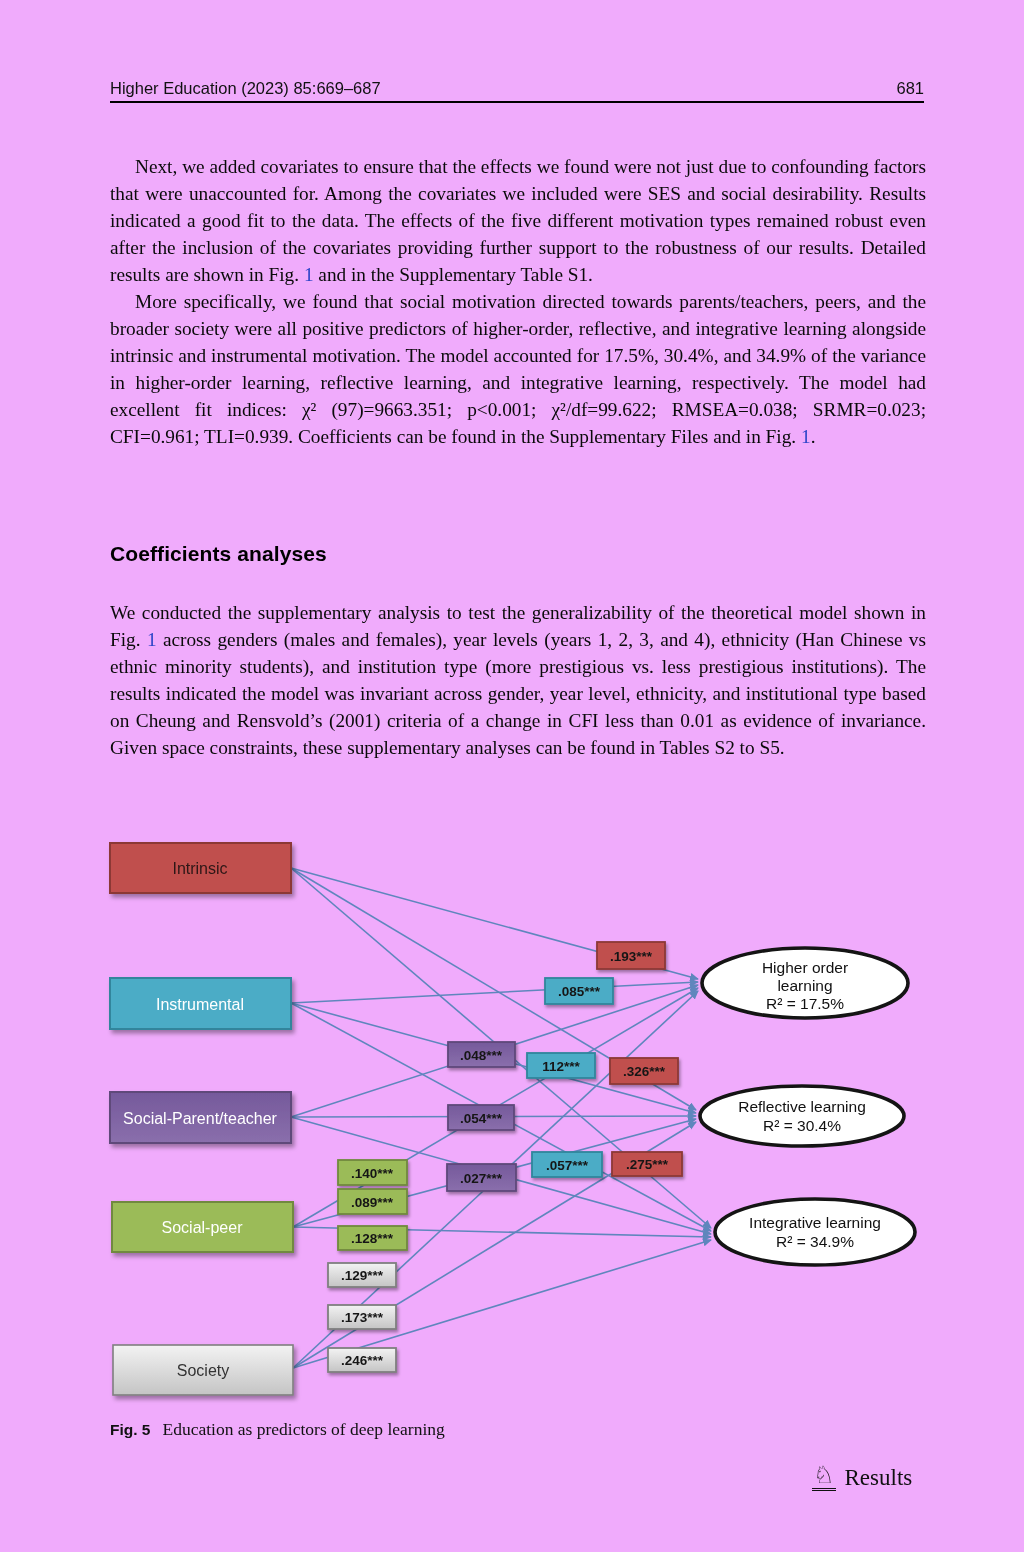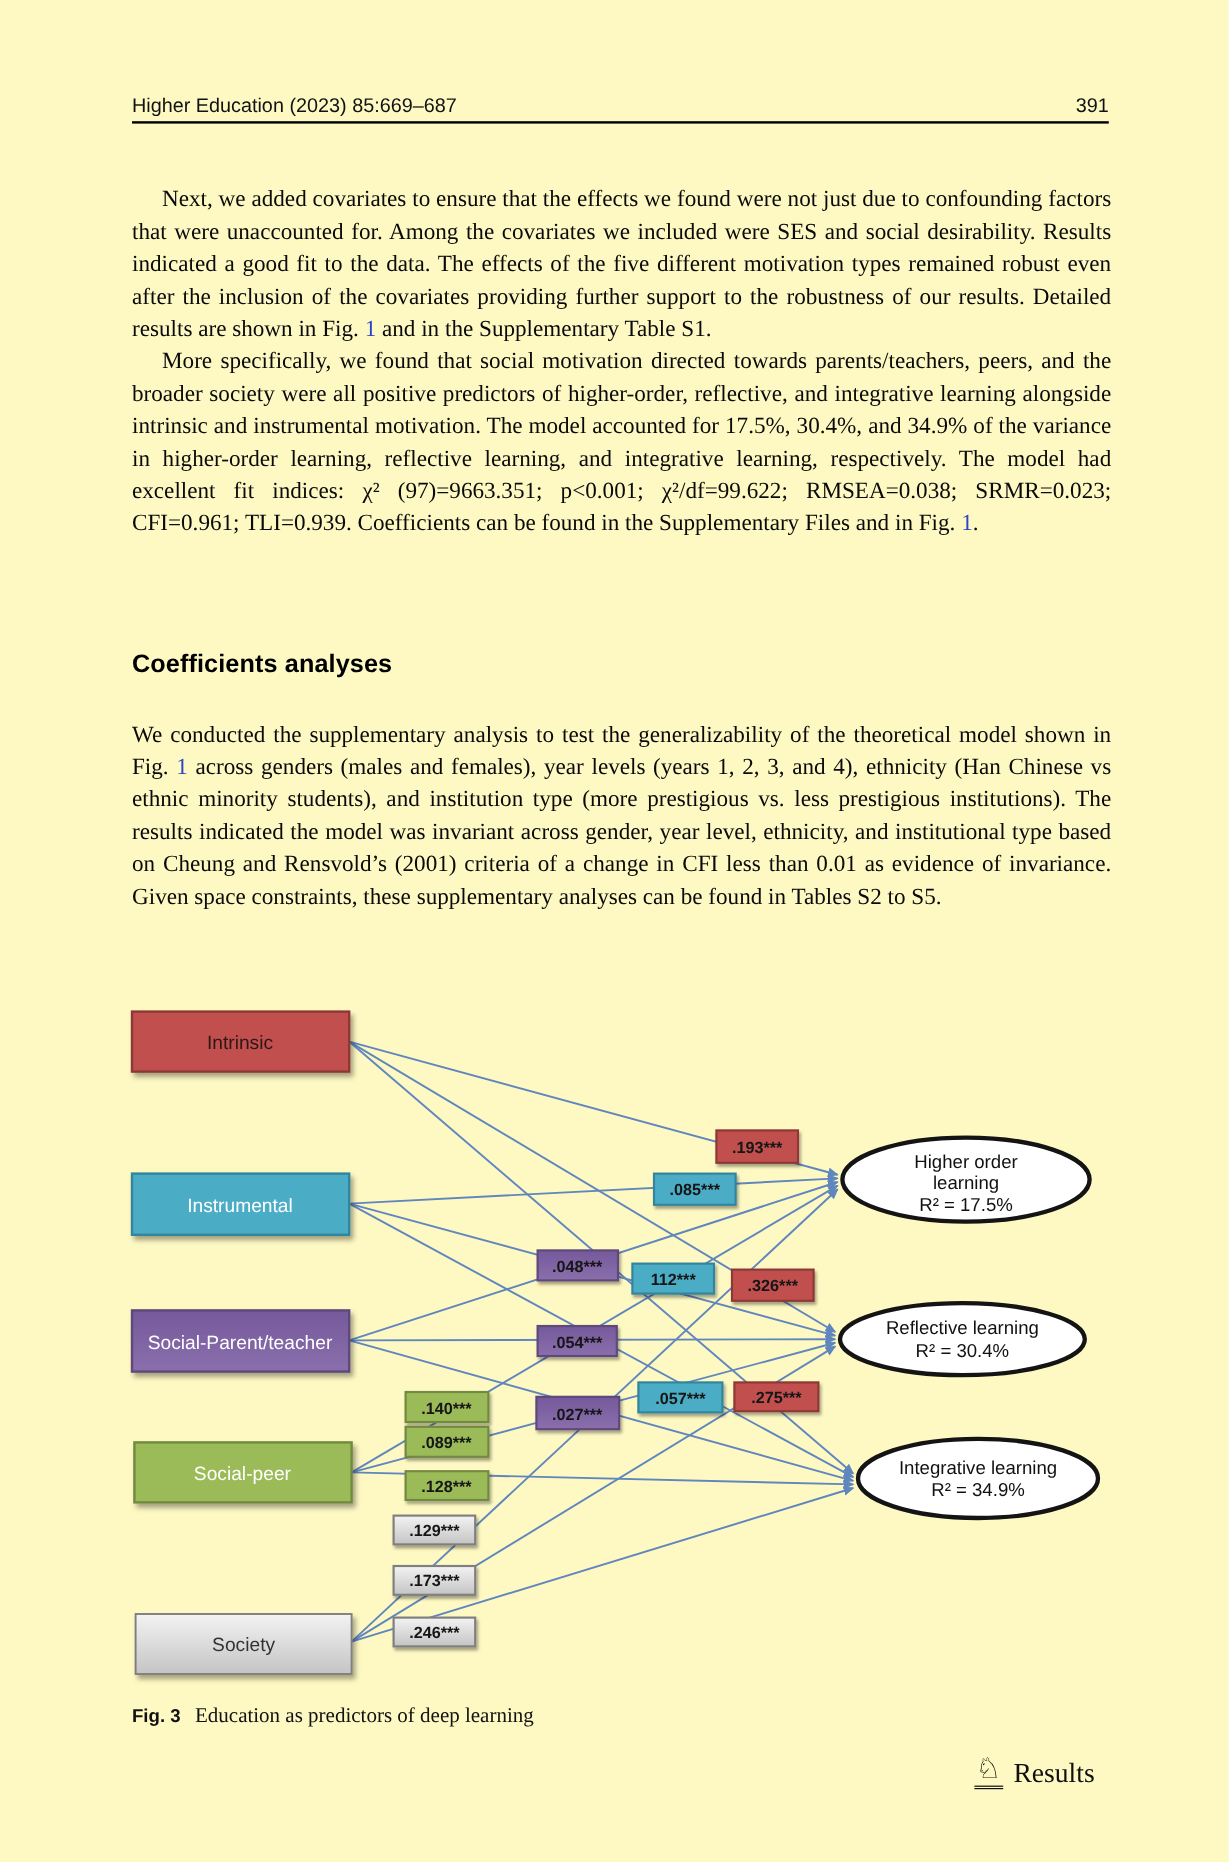--- a/index.html
+++ b/index.html
@@ -1,17 +1,17 @@
 <!DOCTYPE html>
 <html><head>
 <meta charset="utf-8">
 <style>
   html,body{margin:0;padding:0;background:#ffffff;}
   body{width:1024px;height:1552px;position:relative;font-family:"Liberation Serif",serif;color:#0a0a0a;}
-  .page{position:absolute;inset:0;background:#fef9c3;}
+  .page{position:absolute;inset:0;background:#f0abfc;}
 
   .running-head{position:absolute;left:110px;width:814px;top:79px;display:flex;justify-content:space-between;
     font-family:"Liberation Sans",sans-serif;font-size:16.5px;color:#111;}
   .head-rule{position:absolute;left:110px;width:814px;top:101px;height:2px;background:#000;}
 
   .body-para{position:absolute;left:110px;width:816px;margin:0;font-size:19.3px;line-height:27px;
     text-align:justify;color:#0a0a0a;}
   .indent{text-indent:25px;}
   #p1{top:133px;margin-top:20px;}
   #p2{top:288px;}
@@ -44,21 +44,21 @@
     font-family:"Liberation Serif",serif;font-size:23px;color:#101010;}
   .knight{font-size:24px;line-height:1;border-bottom:3px double #101010;padding:0 1px 1px 1px;}
 </style>
 </head>
 <body>
 
 <div class="page">
 
   <div class="running-head">
     <span>Higher Education (2023) 85:669–687</span>
-    <span>391</span>
+    <span>681</span>
   </div>
   <div class="head-rule"></div>
 
   <p class="body-para indent" id="p1"><span>Next, we added covariates to ensure that the effects we found were not just due to confounding factors that were unaccounted for. Among the covariates we included were SES and social desirability. Results indicated a good fit to the data. The effects of the five different motivation types remained robust even after the inclusion of the covariates providing further support to the robustness of our results. Detailed results are shown in Fig. </span><a class="figlink">1</a><span> and in the Supplementary Table S1.</span></p>
 
   <p class="body-para indent" id="p2"><span>More specifically, we found that social motivation directed towards parents/teachers, peers, and the broader society were all positive predictors of higher-order, reflective, and integrative learning alongside intrinsic and instrumental motivation. The model accounted for 17.5%, 30.4%, and 34.9% of the variance in higher-order learning, reflective learning, and integrative learning, respectively. The model had excellent fit indices: χ² (97)=9663.351; p&lt;0.001; χ²/df=99.622; RMSEA=0.038; SRMR=0.023; CFI=0.961; TLI=0.939. Coefficients can be found in the Supplementary Files and in Fig. </span><a class="figlink">1</a><span>.</span></p>
 
   <h2 class="section-heading">Coefficients analyses</h2>
 
   <p class="body-para" id="p3"><span>We conducted the supplementary analysis to test the generalizability of the theoretical model shown in Fig. </span><a class="figlink">1</a><span> across genders (males and females), year levels (years 1, 2, 3, and 4), ethnicity (Han Chinese vs ethnic minority students), and institution type (more prestigious vs. less prestigious institutions). The results indicated the model was invariant across gender, year level, ethnicity, and institutional type based on Cheung and Rensvold’s (2001) criteria of a change in CFI less than 0.01 as evidence of invariance. Given space constraints, these supplementary analyses can be found in Tables S2 to S5.</span></p>
@@ -202,21 +202,21 @@
       </g>
       <g>
         <ellipse class="outcome-ellipse" cx="705" cy="399" rx="100" ry="33"></ellipse>
         <text class="ellipse-label" x="705" y="395">Integrative learning</text>
         <text class="ellipse-label" x="705" y="414">R² = 34.9%</text>
       </g>
     </g>
   </svg>
 
   <div class="caption">
-    <span class="cap-label">Fig. 3</span><span>Education as predictors of deep learning</span>
+    <span class="cap-label">Fig. 5</span><span>Education as predictors of deep learning</span>
   </div>
 
   <div class="springer">
     <span class="knight">♘</span>
     <span>Results</span>
   </div>
 
 </div>
 
 </body></html>

